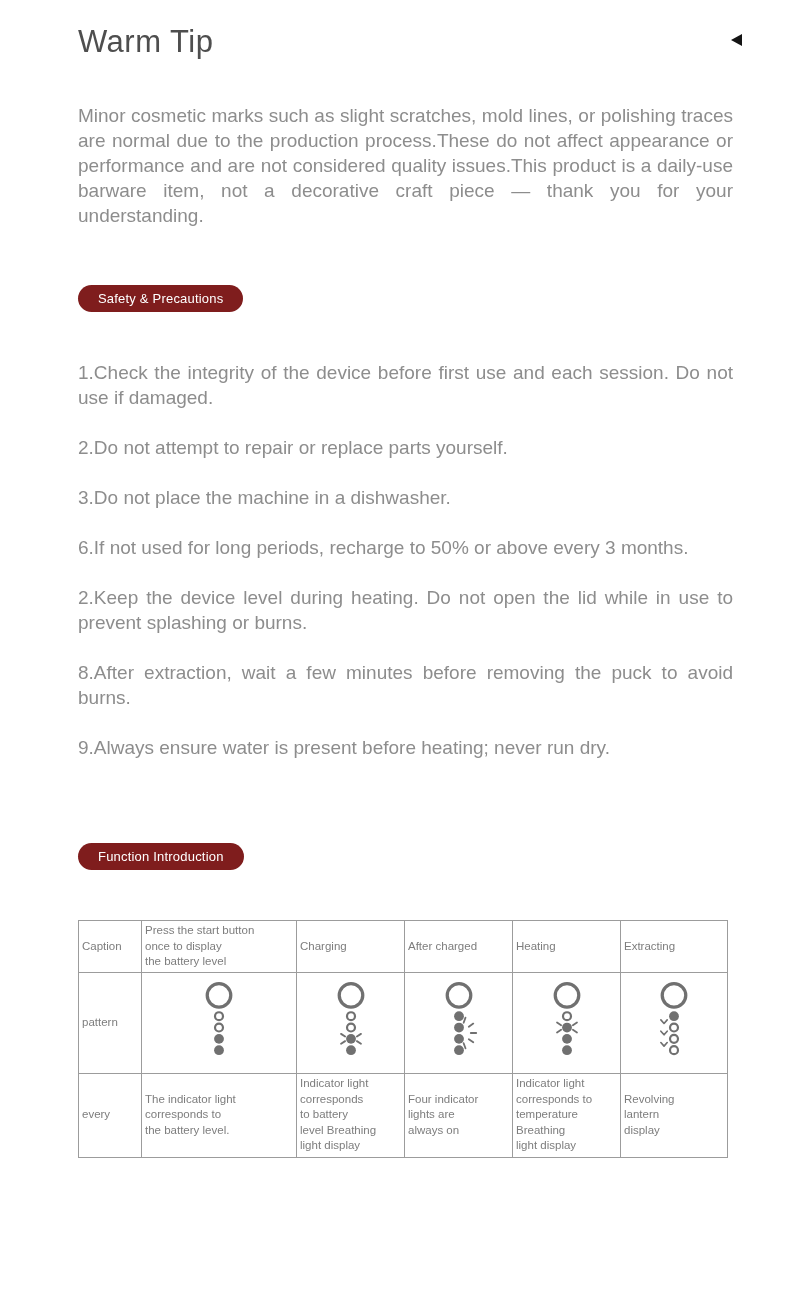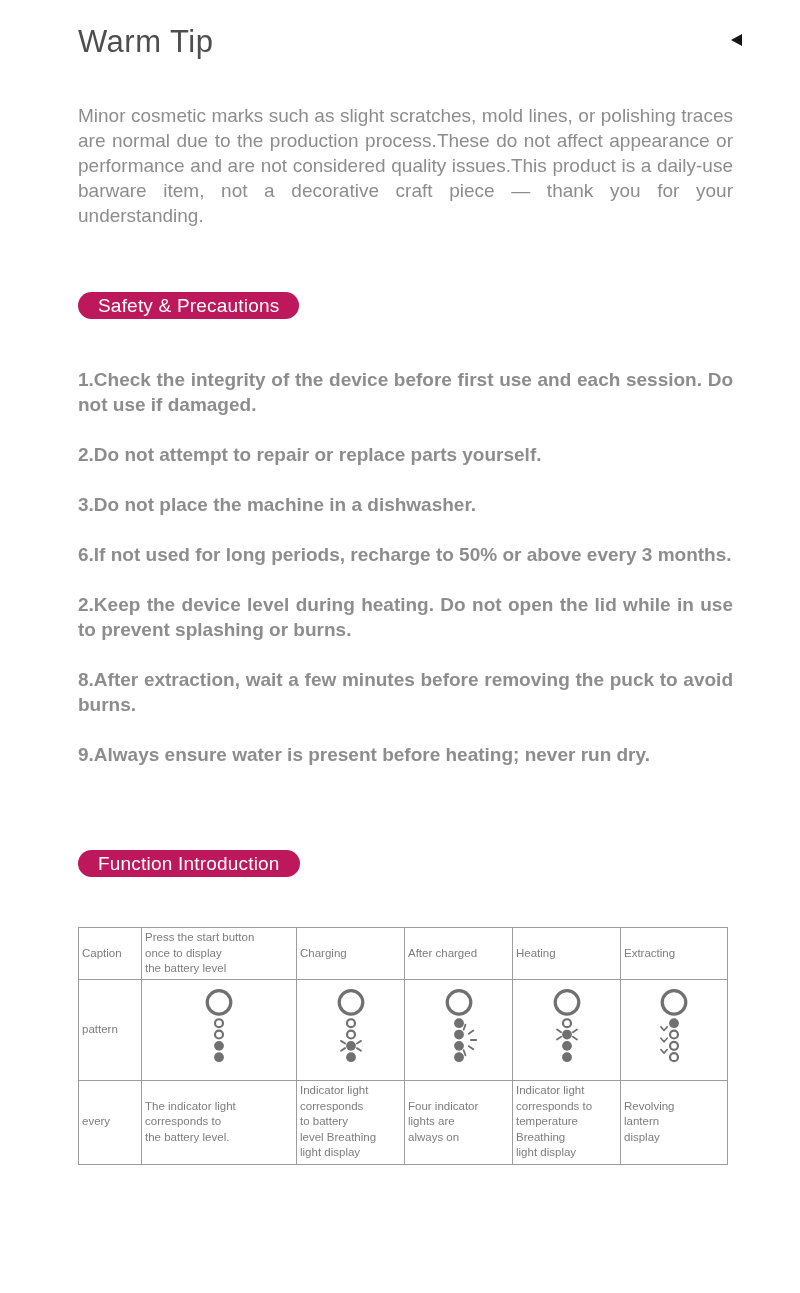--- a/index.html
+++ b/index.html
@@ -31,43 +31,42 @@
     position: absolute;
     top: 34px;
     right: 58px;
     width: 0; height: 0;
     border-top: 6px solid transparent;
     border-bottom: 6px solid transparent;
     border-right: 11px solid #141414;
     cursor: pointer;
   }
   .intro {
-    margin: 41px 0 7px 0;
+    margin: 41px 0 0 0;
     font-size: 19px;
     line-height: 25px;
     color: #8d8d8d;
     text-align: justify;
   }
   .badge {
     display: inline-block;
     margin-top: 57px;
-    background: #be185d;
+    background: #7f1d1d;
     color: #ffffff;
-    font-size: 19px;
+    font-size: 13px;
     line-height: 27px;
     padding: 0 20px;
     border-radius: 14px;
     letter-spacing: 0.2px;
   }
   .badge.fn { margin-top: 58px; text-align: right; }
   ul.safety-list {
     list-style: none;
     margin: 48px 0 0 0;
     padding: 0;
-    font-weight: bold;
   }
   ul.safety-list li {
     font-size: 19px;
     line-height: 25px;
     color: #8d8d8d;
     text-align: justify;
     margin: 0 0 25px 0;
   }
   table.fn-table {
     margin-top: 50px;

